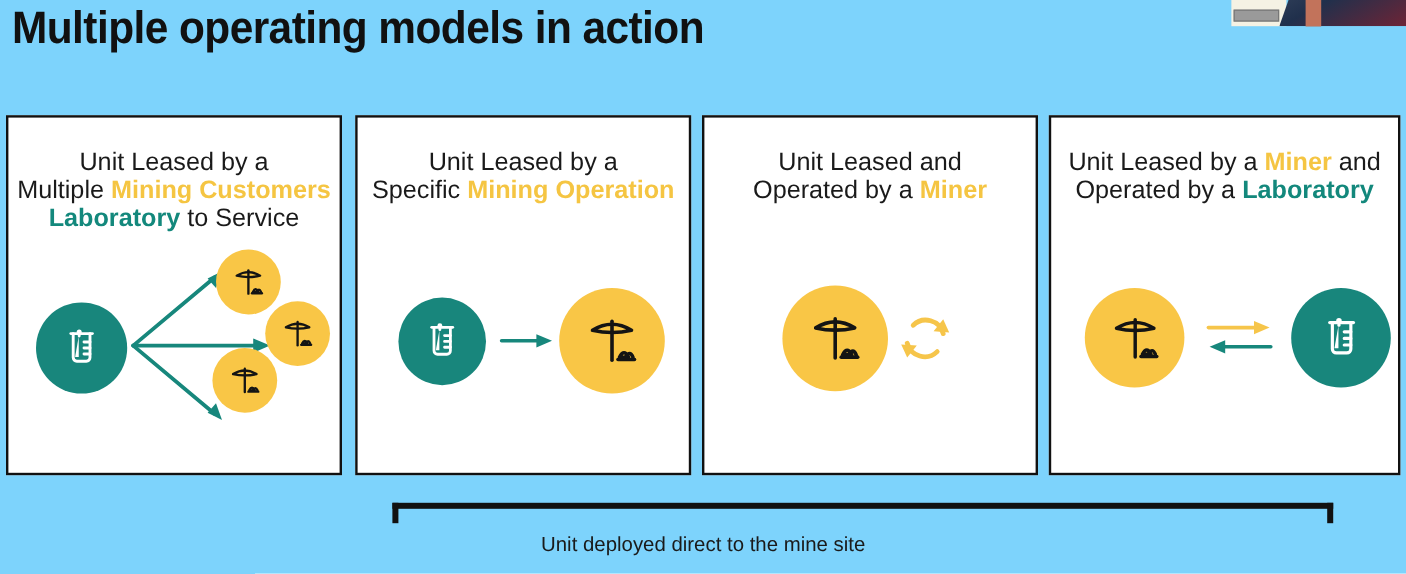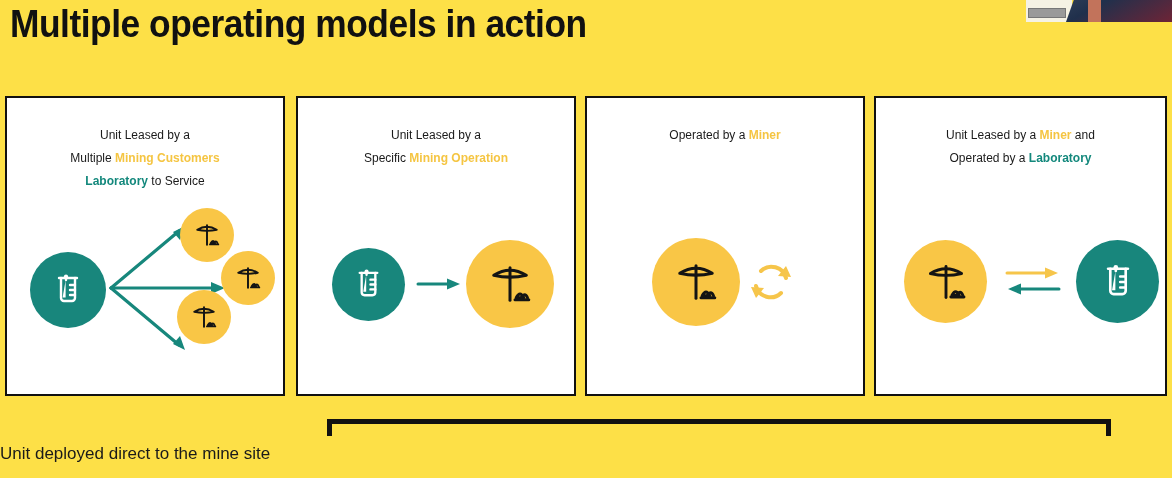--- a/index.html
+++ b/index.html
@@ -1,20 +1,20 @@
 <!DOCTYPE html>
 <html><head>
 <meta charset="utf-8">
 <style>
   html,body{margin:0;padding:0;}
   body{
     width:1172px;height:478px;background:#ffffff;overflow:hidden;position:relative;
     font-family:"Liberation Sans",sans-serif;color:#1a1a1a;
   }
-  #slide{position:absolute;inset:0;background:#fde047;}
+  #slide{position:absolute;inset:0;background:#7dd3fc;}
 
   
   .title{
     position:absolute;left:10px;top:2px;
     font-size:38px;font-weight:bold;letter-spacing:-0.5px;
     color:#111111;line-height:44px;
     transform:scaleX(0.93);transform-origin:left center;
     white-space:nowrap;
   }
 
@@ -29,42 +29,42 @@
 
   
   .panel{position:absolute;top:96px;height:300px;background:#ffffff;border:2px solid #111111;box-sizing:border-box;}
   #panel-1{left:5px;width:280px;}
   #panel-2{left:296px;width:280px;}
   #panel-3{left:585px;width:280px;}
   #panel-4{left:874px;width:293px;}
 
   .panel-caption{
     position:absolute;left:6px;right:6px;top:26px;text-align:center;
-    font-size:12px;line-height:23px;color:#1a1a1a;
+    font-size:21px;line-height:23px;color:#1a1a1a;
   }
   .panel-caption .lab{color:#13887c;font-weight:bold;}
   .panel-caption .min{color:#f5c542;font-weight:bold;}
 
   .stage{position:absolute;left:0;right:0;top:105px;height:170px;}
 
   
   .circ{position:absolute;border-radius:50%;display:flex;align-items:center;justify-content:center;}
   .circ.teal{background:#18867c;}
   .circ.yellow{background:#f9c646;}
 
   svg{display:block;}
 
   
   .bracket{position:absolute;left:327px;top:419px;width:784px;height:18px;}
   .bracket .bar{position:absolute;left:0;top:0;width:100%;height:5px;background:#111111;}
   .bracket .tick{position:absolute;top:0;width:5px;height:17px;background:#111111;}
   .bracket .tick.l{left:0;}
   .bracket .tick.r{right:0;}
   .bracket-label{
-    position:absolute;left:0;right:0;top:444px;text-align:left;
+    position:absolute;left:0;right:0;top:444px;text-align:center;
     font-size:17px;color:#1a1a1a;
   }
 </style>
 </head>
 <body>
 
 <div id="slide">
 
   <div class="title">Multiple operating models in action</div>
 
@@ -175,20 +175,21 @@
             <path d="M29 31 q3 -5 5 0"></path>
             <path d="M24 32.5 h11"></path>
           </g>
         </svg>
       </div>
     </div>
   </div>
 
   <div class="panel" id="panel-3">
     <div class="panel-caption">
+      <div><span>Unit Leased and</span></div>
       <div><span>Operated by a </span><span class="min">Miner</span></div>
     </div>
     <div class="stage">
       <div class="circ yellow" style="left:65px;top:35px;width:88px;height:88px;">
         <svg width="50" height="50" viewBox="0 0 40 40">
           <g fill="none" stroke="#141414" stroke-width="2.4" stroke-linecap="round" stroke-linejoin="round">
             <path d="M7 13 Q20 5 33 13 Q20 16 7 13 Z"></path>
             <path d="M20 7 v26"></path>
             <path d="M25 31 q3 -6 6 0 Z"></path>
             <path d="M29 31 q3 -5 5 0"></path>

